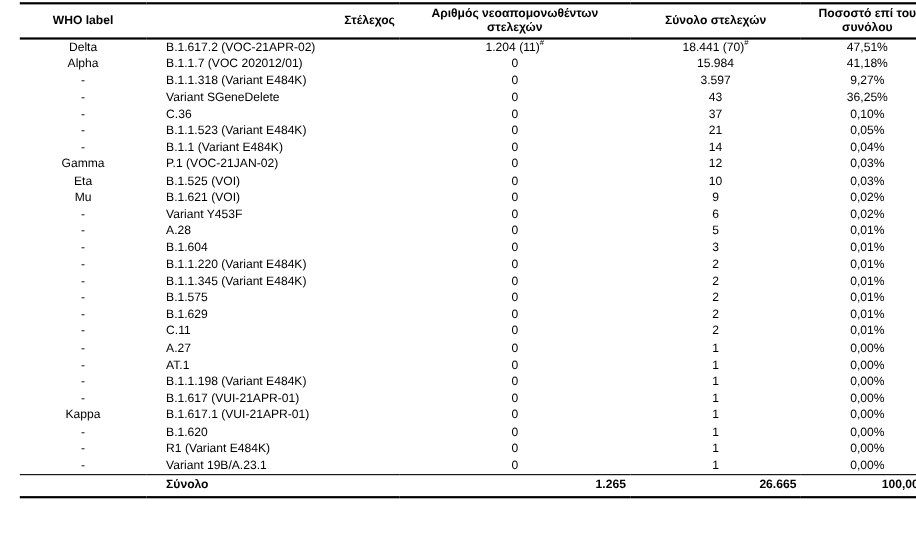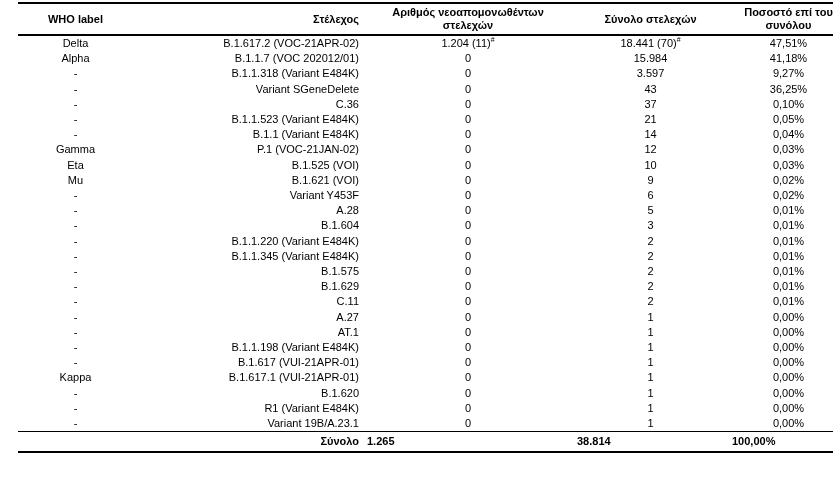--- a/index.html
+++ b/index.html
@@ -49,37 +49,37 @@
   tbody td {
     height: 15.2px;
     line-height: 15.2px;
     padding: 0 4px;
     text-align: center;
     vertical-align: middle;
     white-space: nowrap;
     overflow: hidden;
   }
   tbody td.left {
-    text-align: right;
+    text-align: left;
     padding-left: 18px;
   }
   tbody tr:last-child td {
     border-bottom: 1.5px solid #000;
   }
   tfoot td {
     font-weight: bold;
     height: 19px;
     line-height: 19px;
     padding: 0 4px;
-    text-align: left;
+    text-align: right;
     vertical-align: middle;
     border-bottom: 2px solid #000;
   }
   tfoot td.left {
-    text-align: right;
+    text-align: left;
     padding-left: 18px;
   }
   sup.hash {
     font-size: 7px;
     line-height: 0;
     vertical-align: super;
   }
 </style>
 </head>
 <body>
@@ -284,18 +284,18 @@
     <td>0</td>
     <td>1</td>
     <td>0,00%</td>
   </tr>
       </tbody>
     <tfoot>
       <tr>
         <td></td>
         <td class="left">Σύνολο</td>
         <td>1.265</td>
-        <td>38.814</td>
+        <td>26.665</td>
         <td>100,00%</td>
       </tr>
     </tfoot>
   </table>
 </div>
 
 </body></html>

